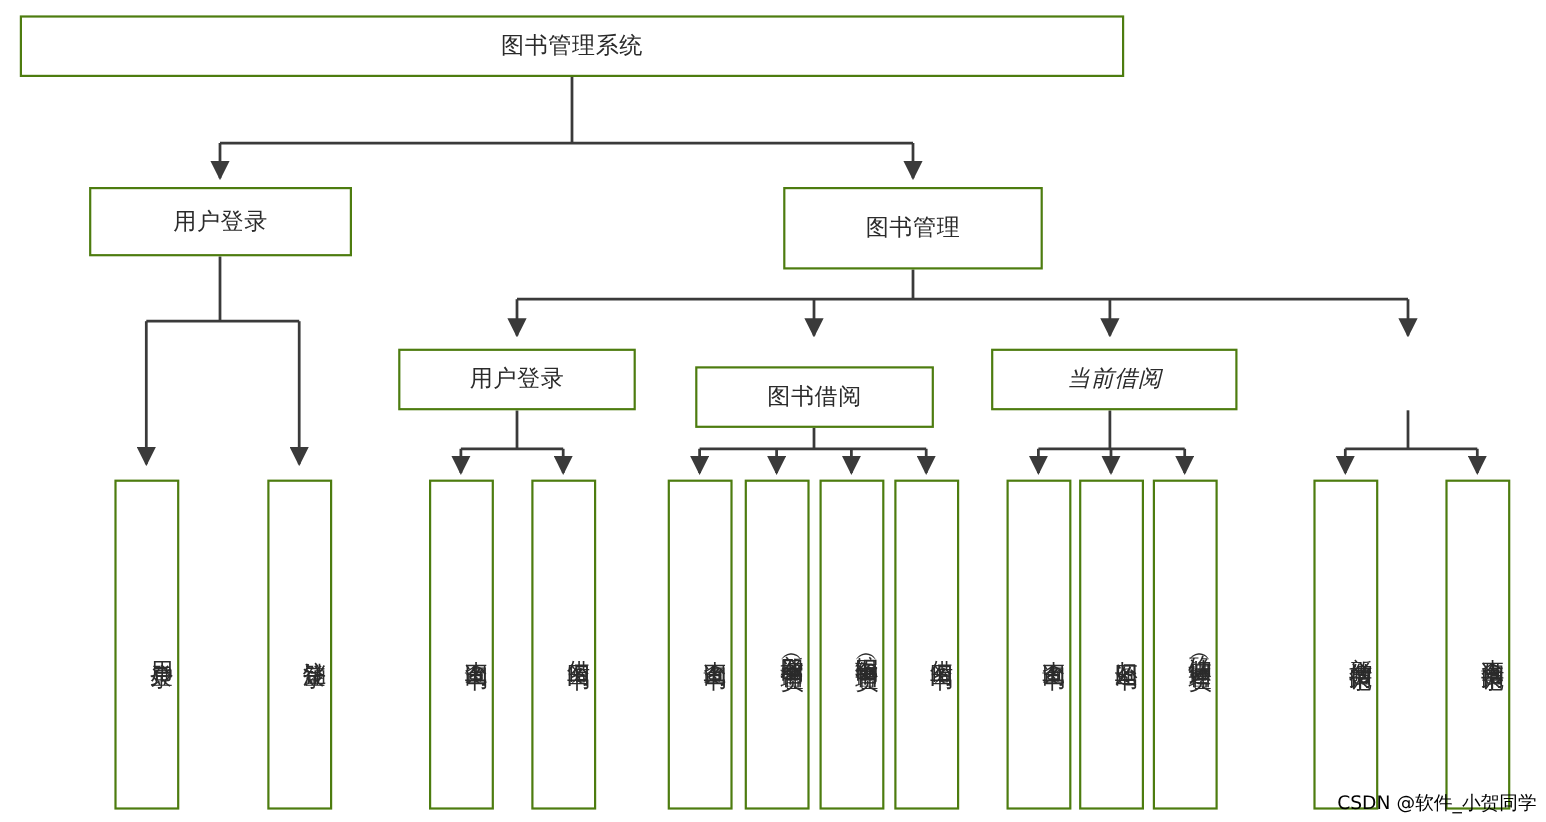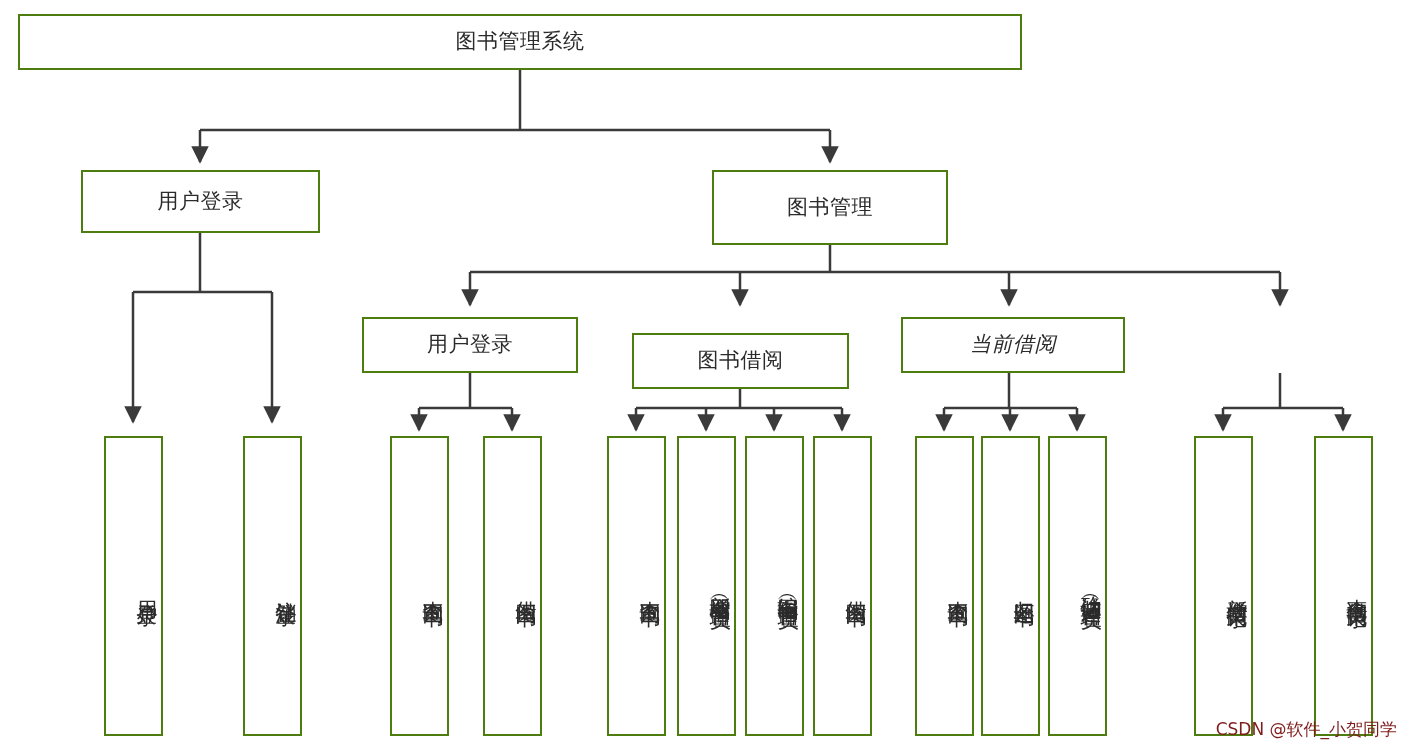--- a/index.html
+++ b/index.html
@@ -47,21 +47,21 @@
     letter-spacing: 2px;
     padding-top: 4px;
     align-items: flex-start;
     justify-content: center;
   }
   .watermark {
     position: absolute;
     right: 8px;
     bottom: 6px;
     font-size: 17px;
-    color: #7f1d1d;
+    color: #000000;
     white-space: nowrap;
     pointer-events: none;
   }
 </style>
 </head>
 <body>
 
 <div id="canvas">
 
   <svg id="wires" viewBox="0 0 1405 747" xmlns="http://www.w3.org/2000/svg">

